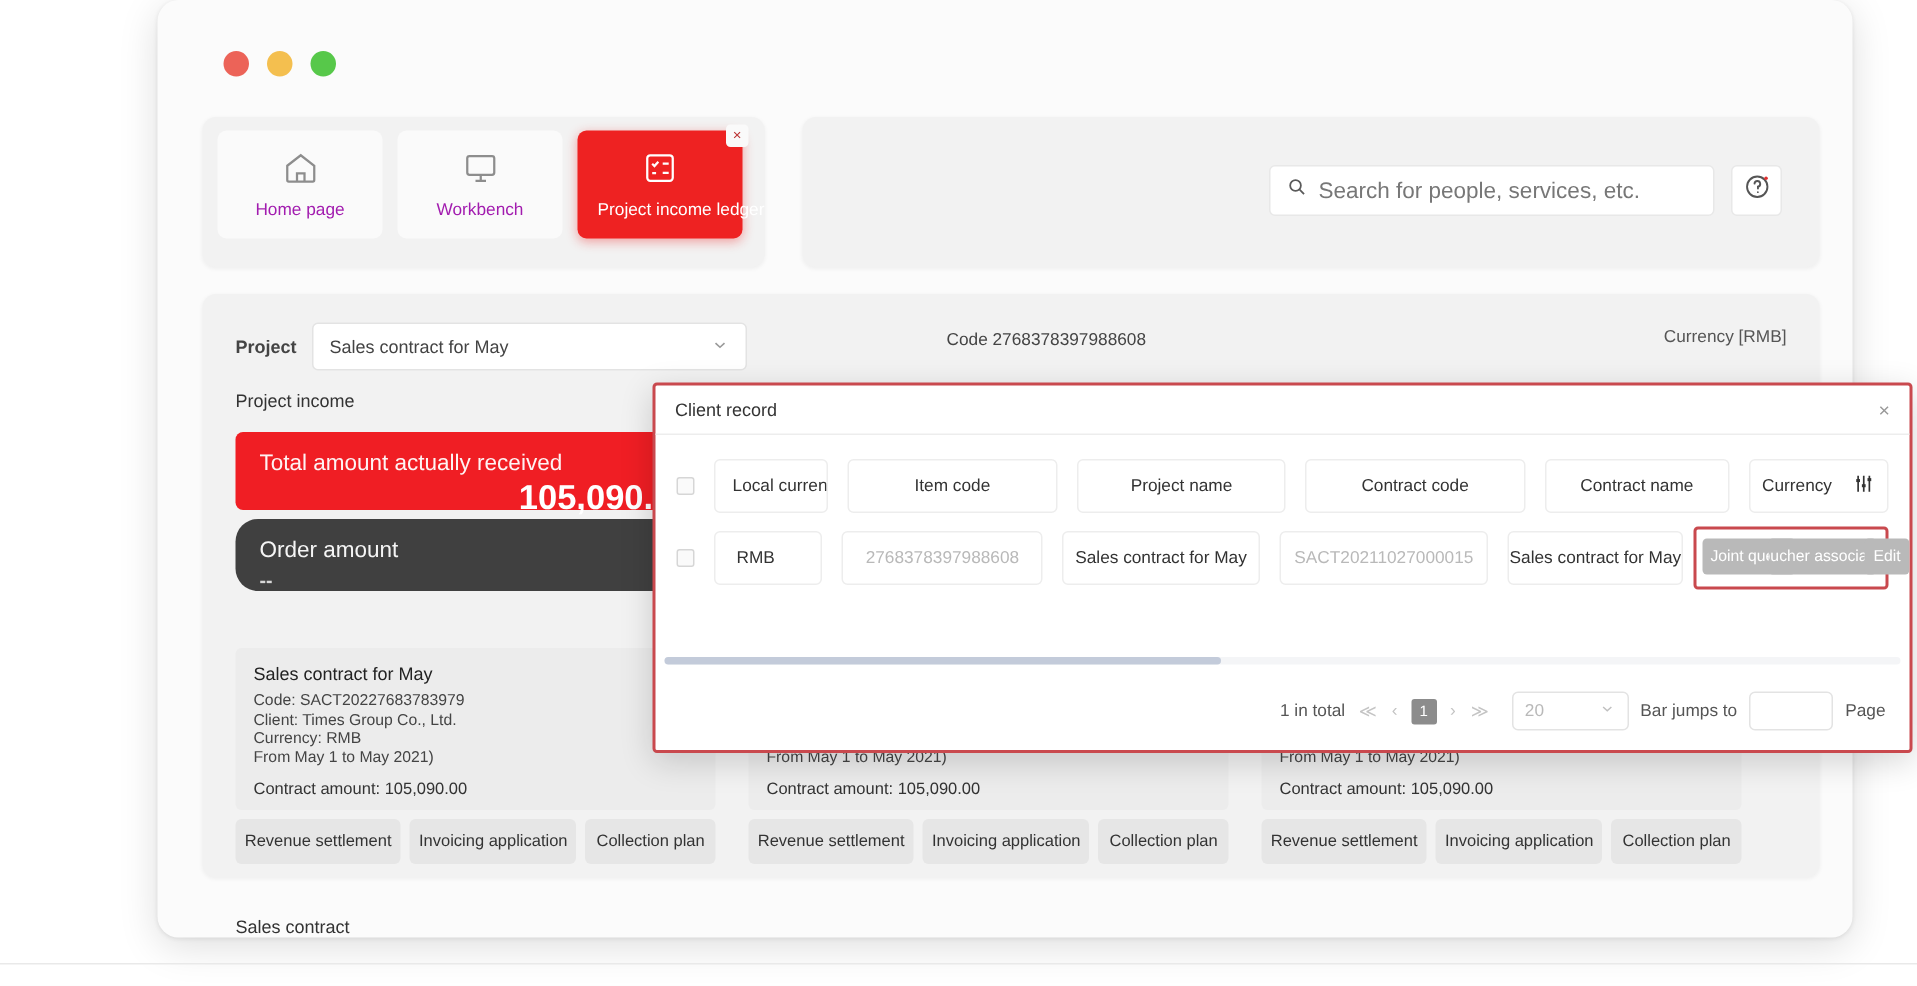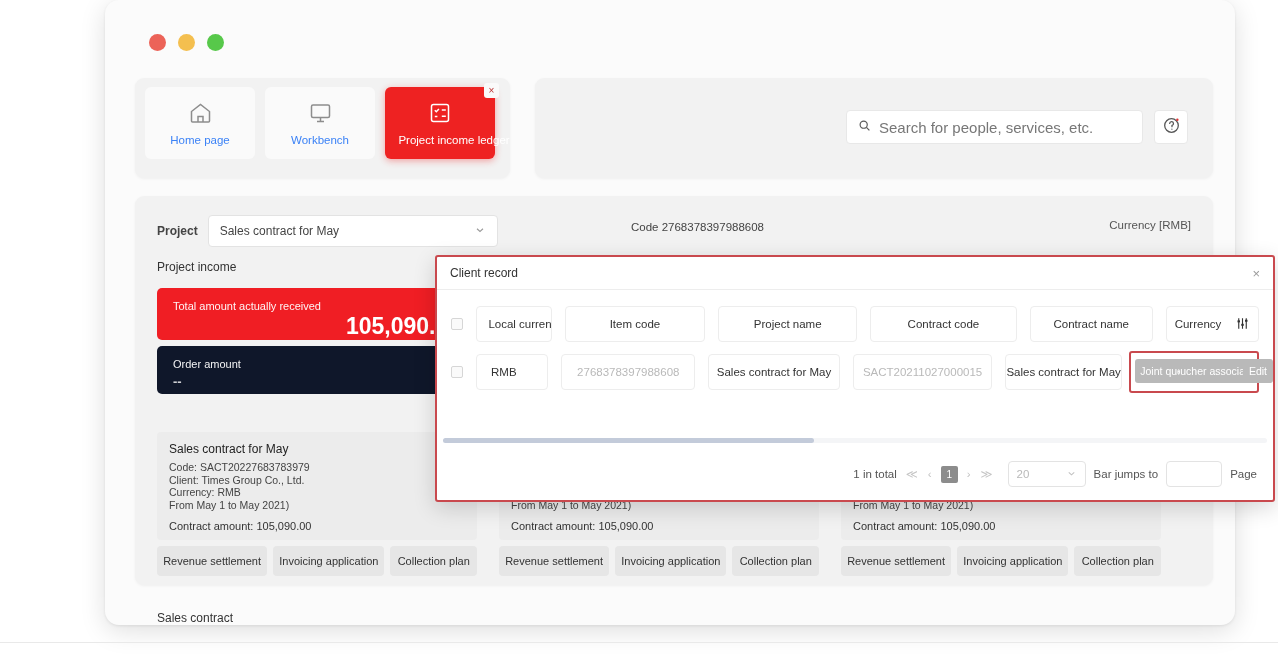--- a/index.html
+++ b/index.html
@@ -31,21 +31,21 @@
   .tilecard {
     position: absolute; left: 0; top: 0; width: 375px; height: 100px;
     background: #f2f2f2; border-radius: 9px;
     box-shadow: 0 1px 3px rgba(0,0,0,0.05);
     padding: 9px 10px;
   }
   .tiles { display: flex; gap: 10px; }
   .tile {
     width: 110px; height: 72px; background: #fafafa; border-radius: 6px;
     display: flex; flex-direction: column; align-items: center; justify-content: center;
-    gap: 5px; color: #3b82f6; position: relative;
+    gap: 5px; color: #a21caf; position: relative;
   }
   .tile.active { background: #ee2222; color: #fff; box-shadow: 0 2px 7px rgba(238,34,34,0.38); }
   .tile .tlabel { font-size: 11.5px; white-space: nowrap; }
   .tile.active .tlabel { position: relative; left: 14px; }
   .tile-close {
     position: absolute; right: -4px; top: -4px; width: 15px; height: 15px;
     background: #fafafa; border-radius: 3px; color: #b33;
     font-size: 10px; line-height: 15px; text-align: center;
   }
   .searchcard {
@@ -86,22 +86,22 @@
 
   .section-label { position: absolute; font-size: 12px; color: #333; }
   .income-label { left: 22px; top: 64px; }
   .sales-label  { left: 22px; top: 415px; }
 
   .kpi {
     position: absolute; left: 22px; width: 320px; border-radius: 5px;
     color: #fff; padding: 12px 16px;
   }
   .kpi.red { top: 92px; height: 52px; background: #f01e24; }
-  .kpi.grey { top: 150px; height: 48px; background: #0f172a; }
-  .kpi .kt { font-size: 11px; opacity: .95; }
+  .kpi.grey { top: 150px; height: 48px; background: #404040; border-radius: 15px; }
+  .kpi .kt { font-size: 15px; opacity: .95; }
   .kpi .kv { font-size: 23px; font-weight: bold; text-align: right; margin-top: 1px; }
   .kpi.grey .kv { font-size: 13px; text-align: left; margin-top: 4px; opacity: .8; }
 
   
   .cards { position: absolute; left: 22px; top: 236px; display: flex; gap: 22px; }
   .ccard { width: 320px; }
   .ccard .body { background: #ececec; border-radius: 4px; padding: 10px 12px 0 12px; }
   .ccard .ctitle { font-size: 12px; color: #222; margin-bottom: 5px; }
   .ccard .cline { font-size: 10.5px; color: #444; line-height: 12.6px; }
   .ccard .camount { font-size: 11px; color: #333; padding: 9px 0 8px 0; }

